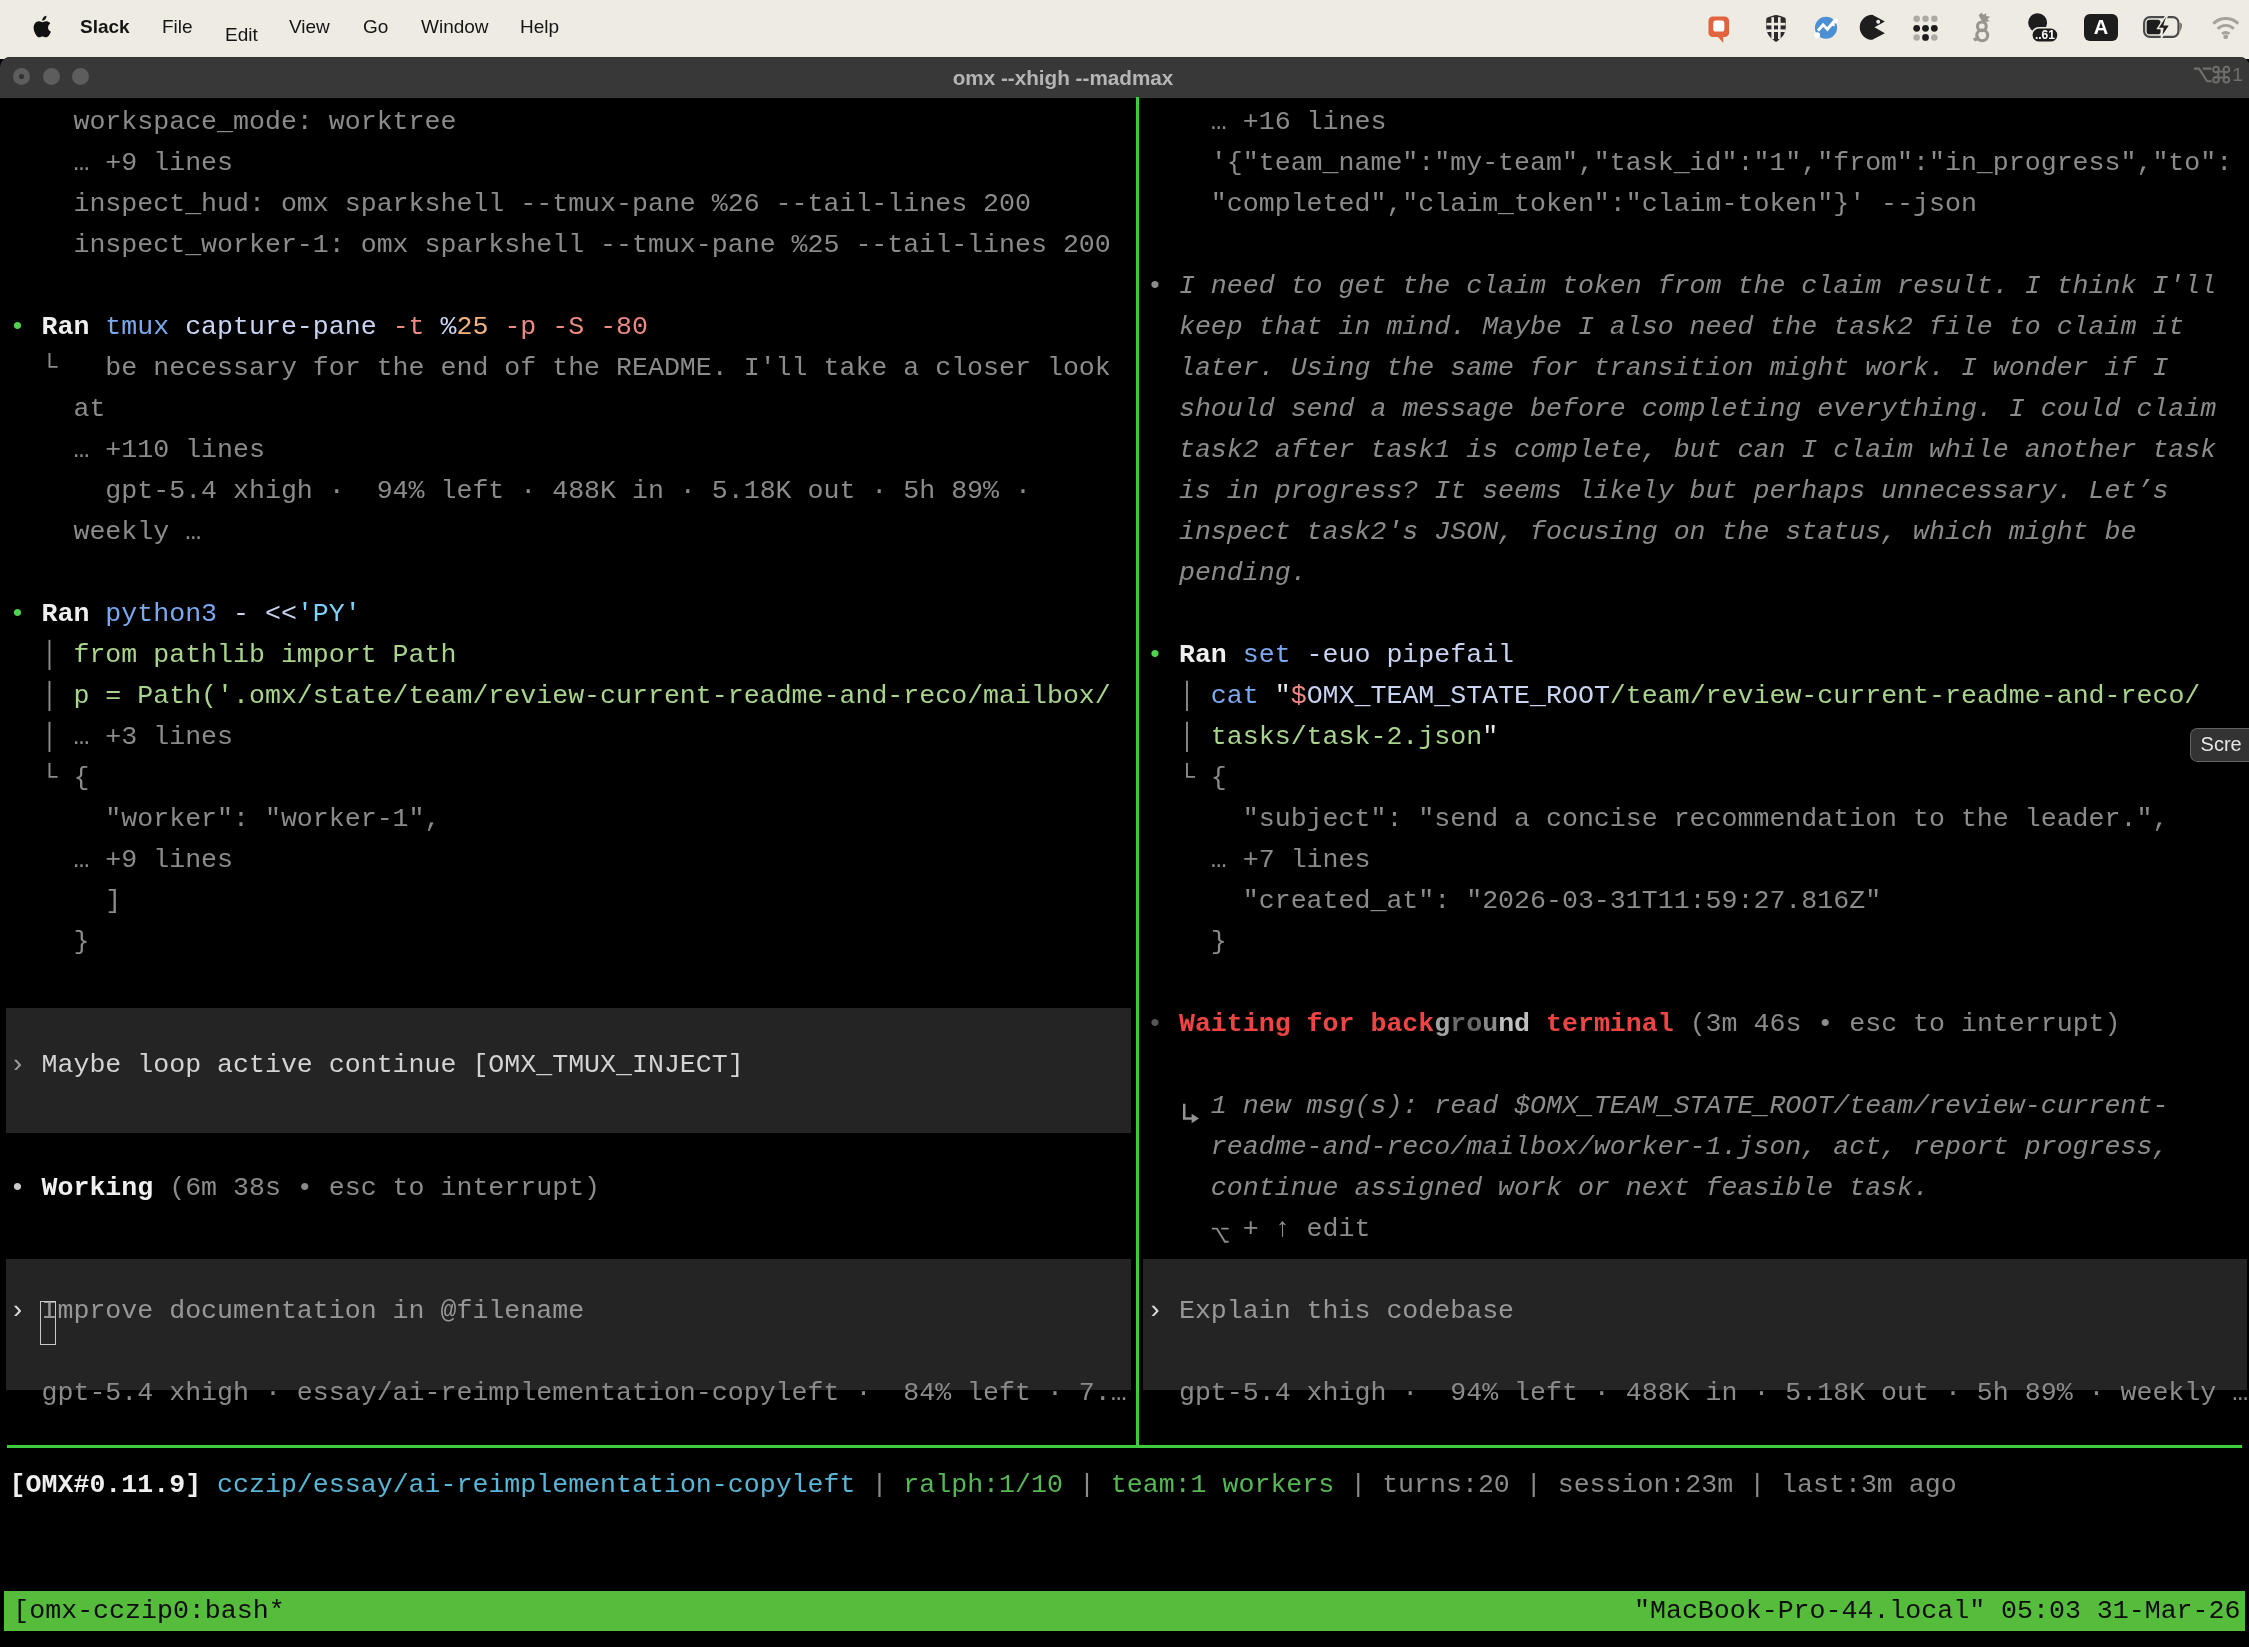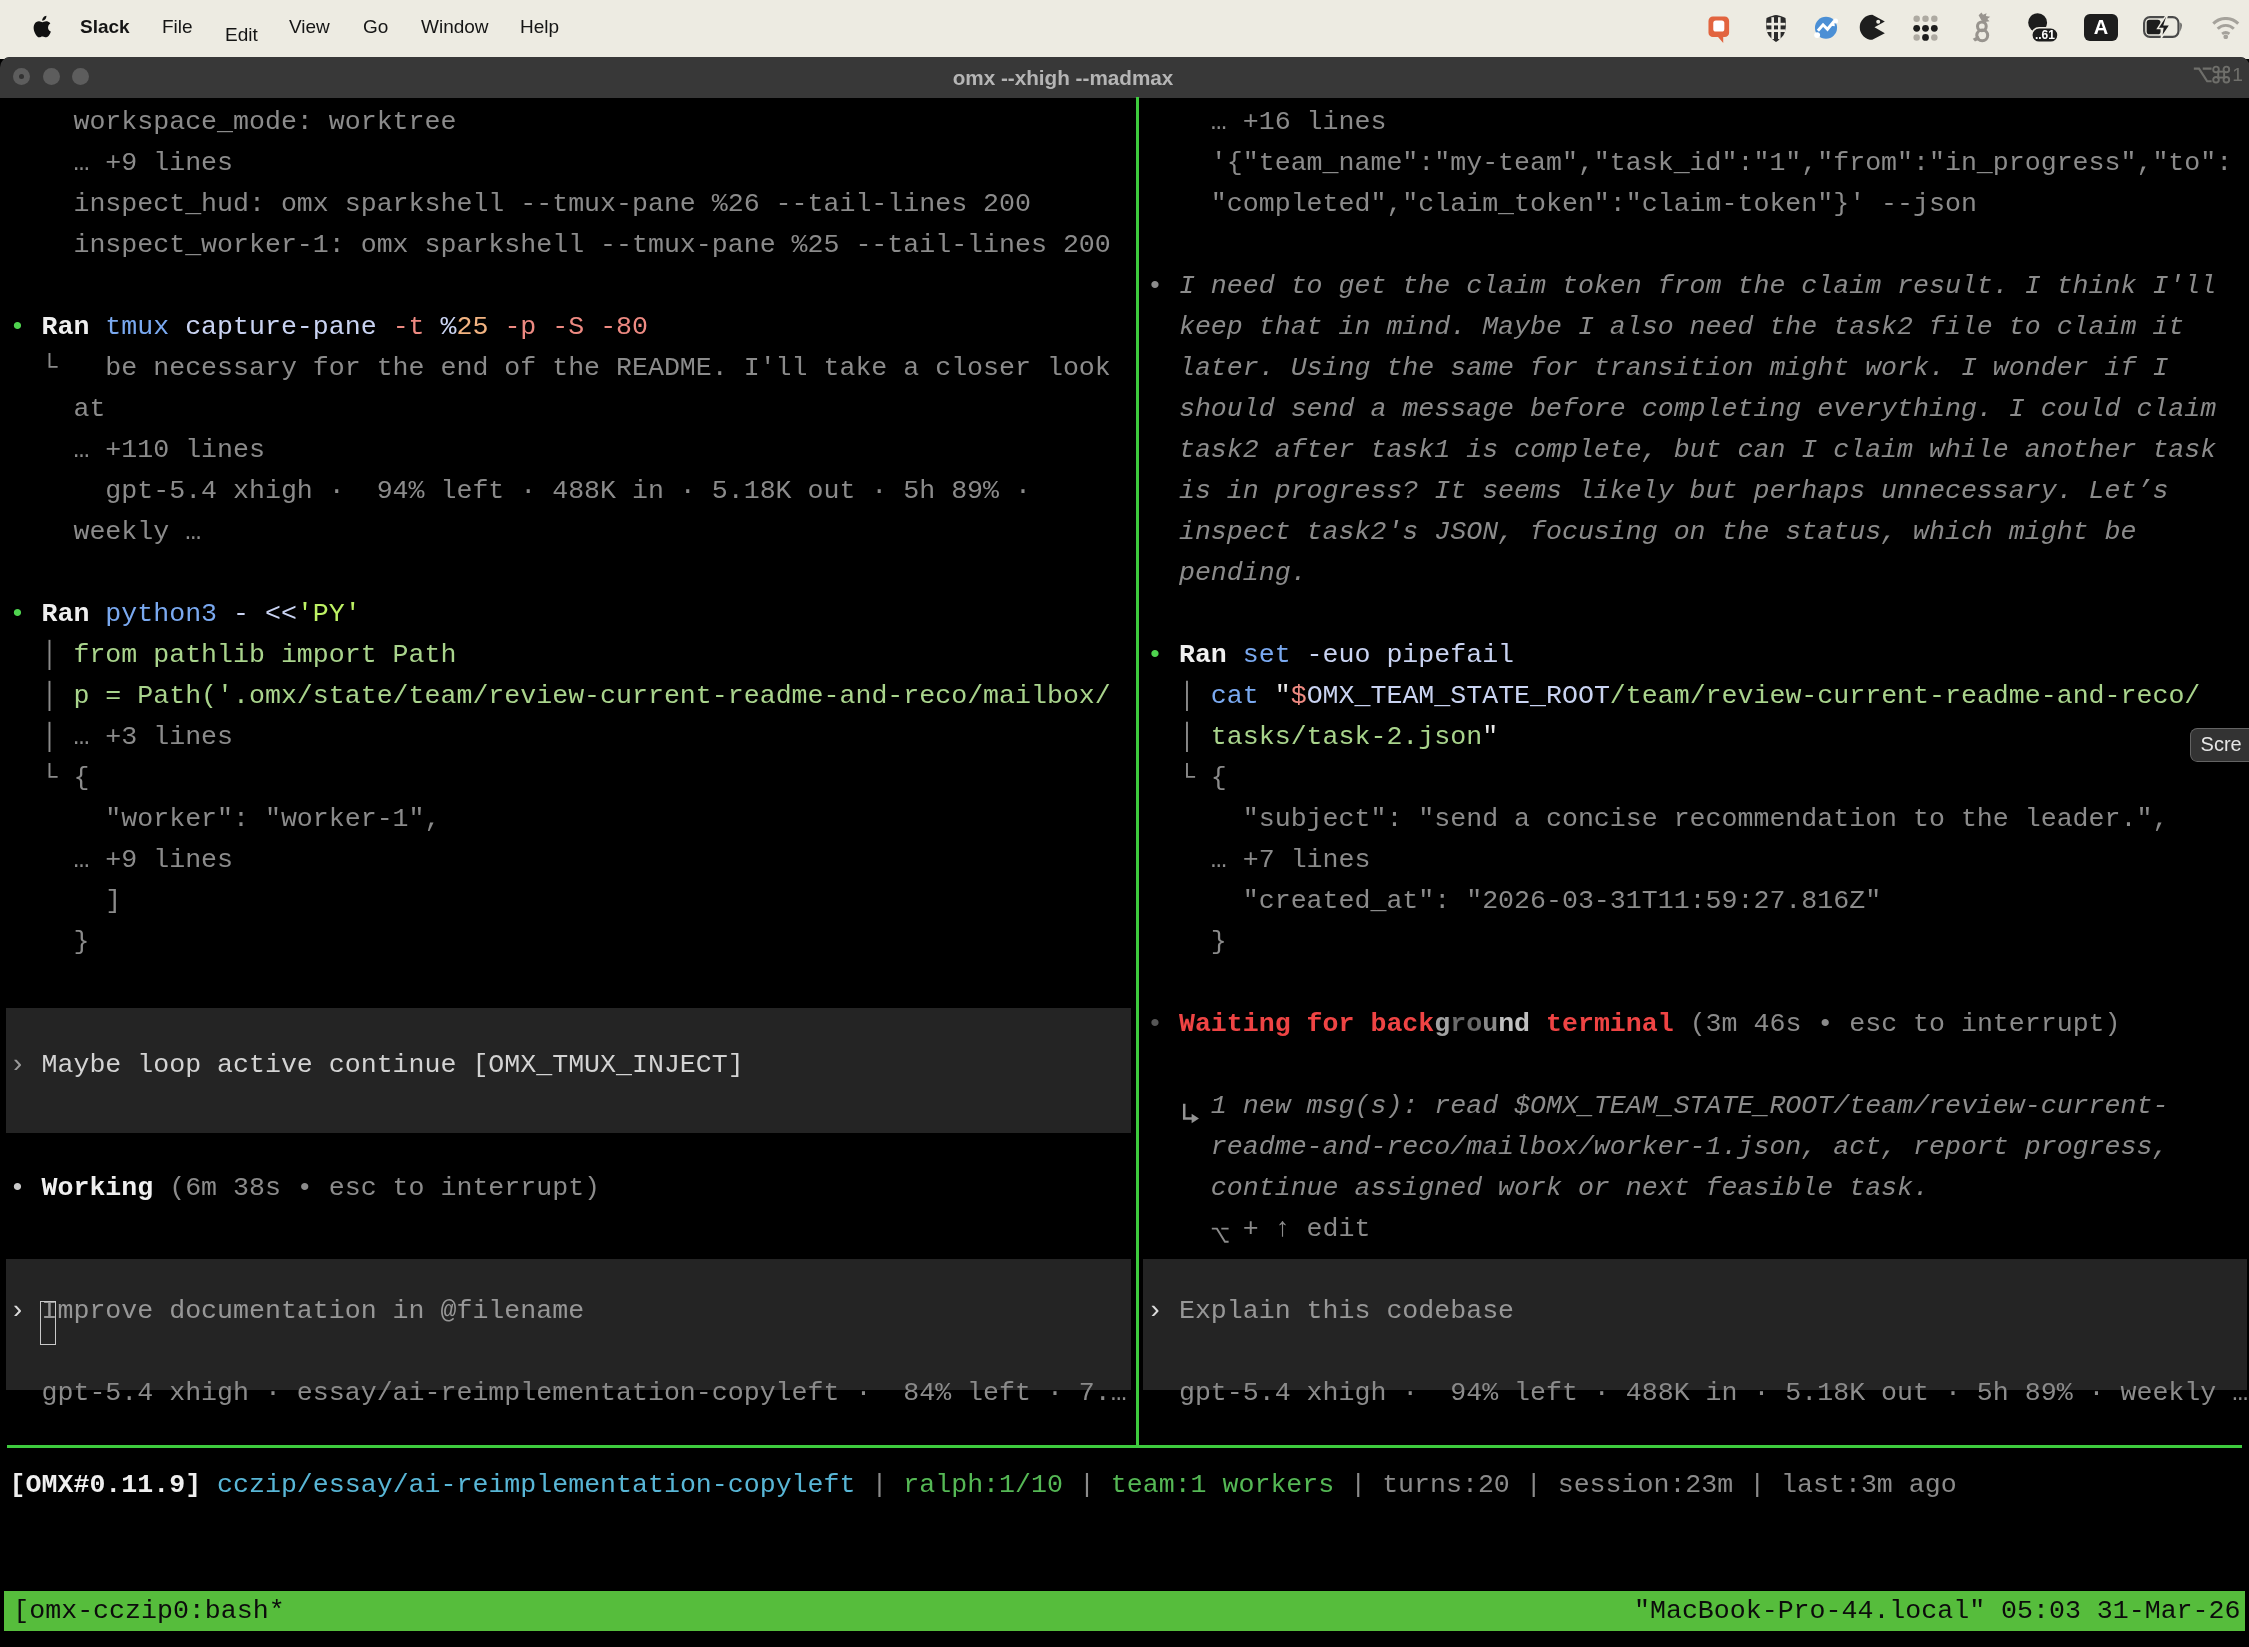--- a/index.html
+++ b/index.html
@@ -9,21 +9,21 @@
 .wb{color:#efefef;font-weight:700;}
 .lt{color:#d3d3d3;}
 .gh{color:#979797;}
 .pr{color:#dadada;}
 .pg{color:#9a9a9a;}
 .bl{color:#7aa9f0;}
 .lv{color:#c9d3f2;}
 .sa{color:#ee8a82;}
 .o2{color:#f2b381;}
 .gr{color:#a9d48c;}
-.pu{color:#bef264;}
+.pu{color:#7dd3fc;}
 .bu{color:#4fd34f;}
 .lb{color:#c9c9c9;}
 .db{color:#565656;}
 .s1{color:#ef4444;font-weight:700;}
 .sA{color:#a2a2a2;font-weight:700;}
 .sB{color:#6a6a6a;font-weight:700;}
 .sC{color:#8a8a8a;font-weight:700;}
 .sD{color:#c0c0c0;font-weight:700;}
 .it{color:#8b8b8b;font-style:italic;margin-top:37px;}
 .cy{color:#58b6d6;}

